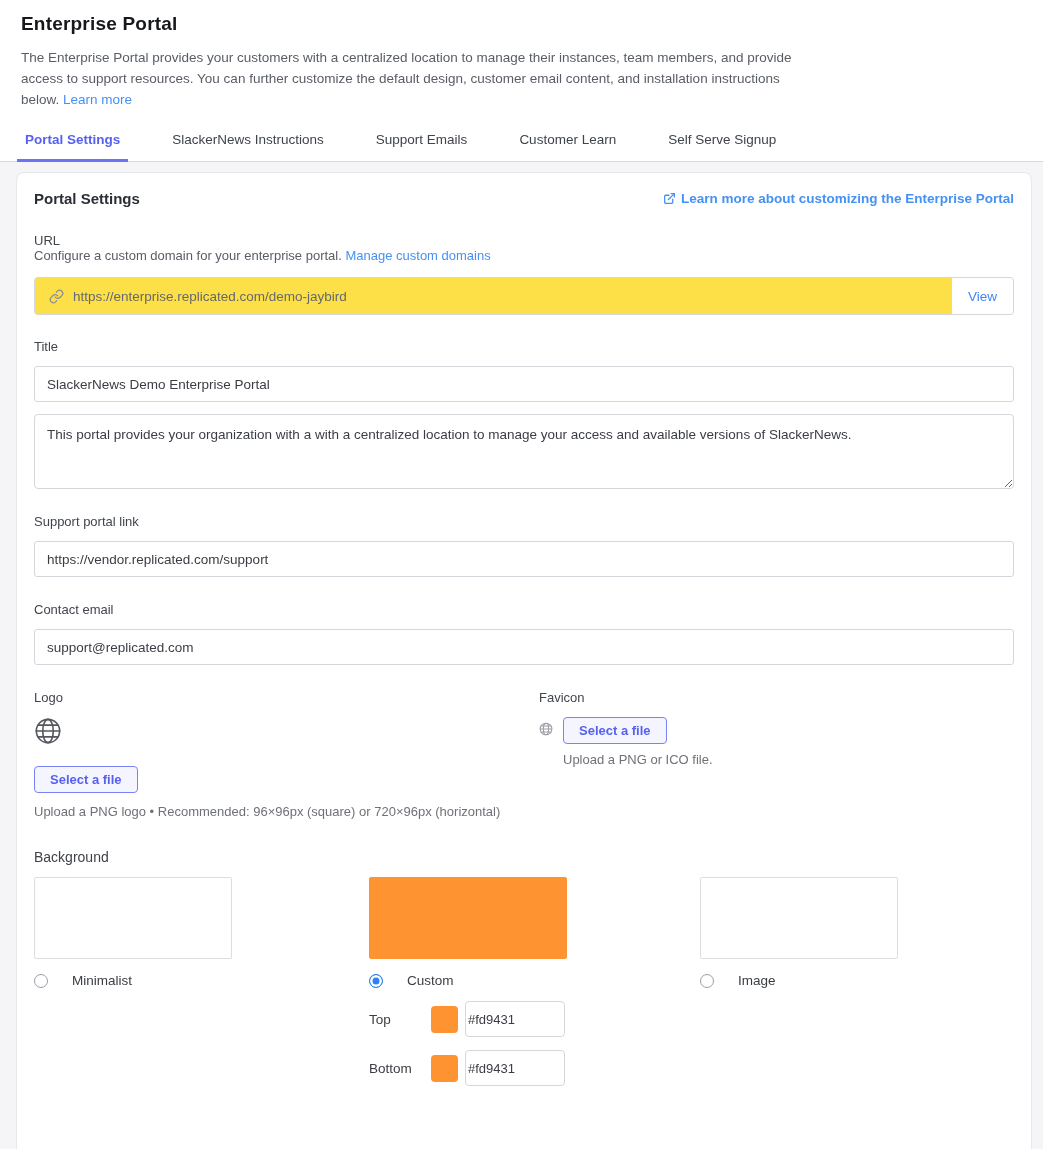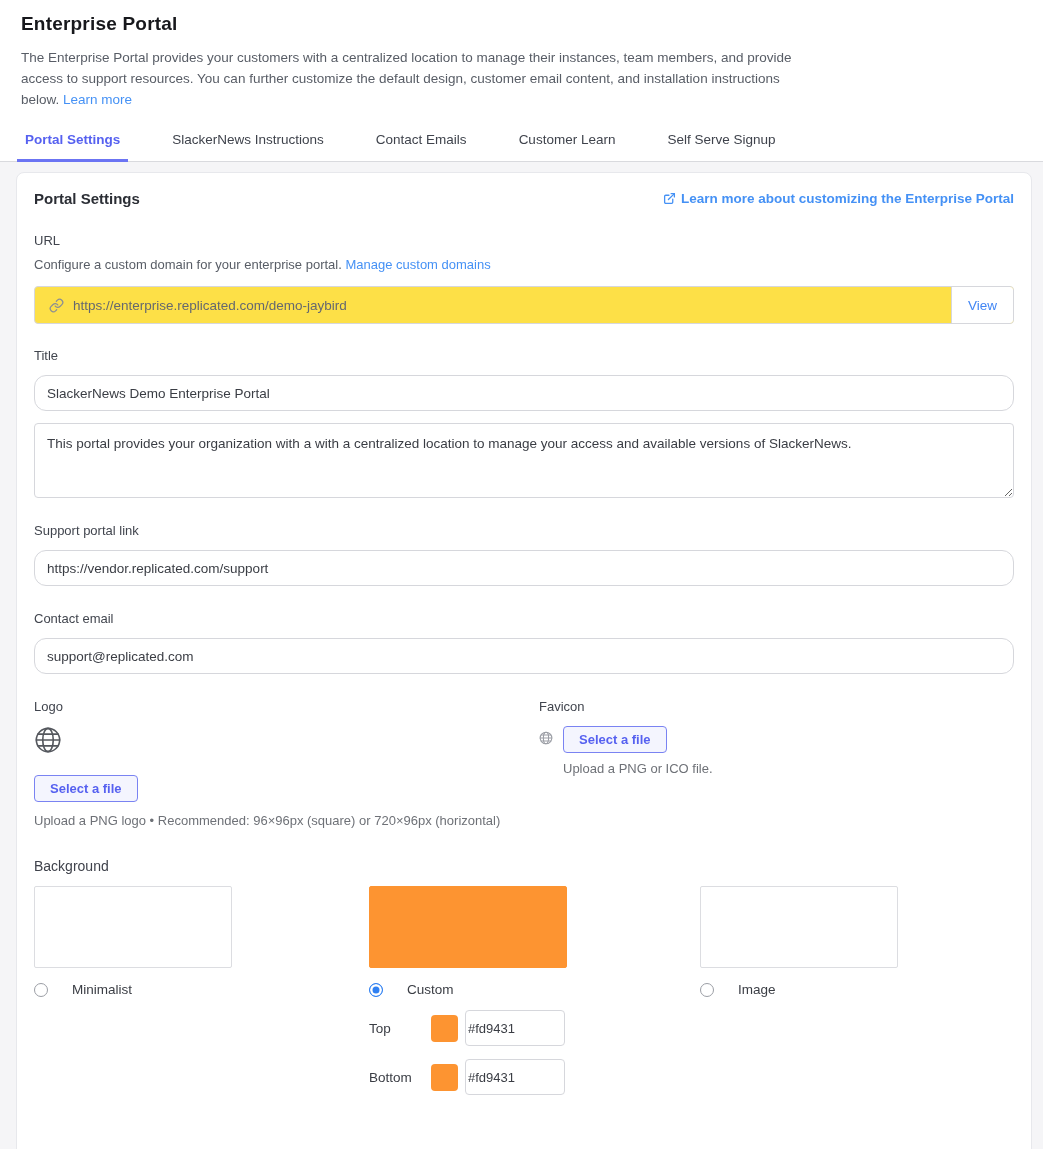--- a/index.html
+++ b/index.html
@@ -20,23 +20,23 @@
 
   
   .page-body { background:#f5f5f7; padding:10px 11px 0 16px; height:100%; }
   .card { background:#fff; border:1px solid #e7e8ec; border-radius:8px; padding:17px 17px 60px 17px; min-height:1050px; }
 
   .card-head { display:flex; align-items:center; justify-content:space-between; }
   .card-title { font-size:15px; font-weight:bold; color:#2b2e35; }
   .card-head-link { display:flex; align-items:center; gap:5px; font-size:13.5px; font-weight:bold; color:#4591f5; cursor:pointer; }
 
   .field-label { font-size:13px; color:#41454e; margin-top:26px; }
-  .field-help { font-size:13px; color:#585d66; margin-top:9px; }
-
-  .text-input { width:100%; height:36px; border:1px solid #d6d7dc; border-radius:12px; padding:0 12px;
+  .field-help { font-size:13px; color:#585d66; }
+
+  .text-input { width:100%; height:36px; border:1px solid #d6d7dc; border-radius:3px; padding:0 12px;
     font-size:13.5px; color:#3a3d44; background:#fff; font-family:"Liberation Sans","DejaVu Sans",sans-serif; outline:none; }
   .mt12 { margin-top:12px; }
 
   
   .url-group { margin-top:14px; display:flex; height:38px; border:1px solid #d6d7dc; border-radius:4px; overflow:hidden; background:#fde047; }
   .url-left { flex:1; display:flex; align-items:center; gap:9px; padding:0 14px; }
   .url-left input { flex:1; border:none; background:transparent; font-size:13.5px; color:#65686f; outline:none;
     font-family:"Liberation Sans","DejaVu Sans",sans-serif; }
   .view-btn { width:62px; border:none; border-left:1px solid #d6d7dc; background:#fff; color:#4286f4;
     font-size:13.5px; cursor:pointer; font-family:"Liberation Sans","DejaVu Sans",sans-serif; }
@@ -82,21 +82,21 @@
   <div class="page-title">Enterprise Portal</div>
   <div class="page-desc">
     <span>The Enterprise Portal provides your customers with a centralized location to manage their instances, team members, and provide access to support resources. You can further customize the default design, customer email content, and installation instructions below.</span>
     <a class="link">Learn more</a>
   </div>
 </div>
 
 <div class="tabbar">
   <div class="tab active">Portal Settings</div>
   <div class="tab">SlackerNews Instructions</div>
-  <div class="tab">Contact Emails</div>
+  <div class="tab">Support Emails</div>
   <div class="tab">Customer Learn</div>
   <div class="tab">Self Serve Signup</div>
 </div>
 
 <div class="page-body">
 <div class="card">
 
   <div class="card-head">
     <div class="card-title">Portal Settings</div>
     <div class="card-head-link">

